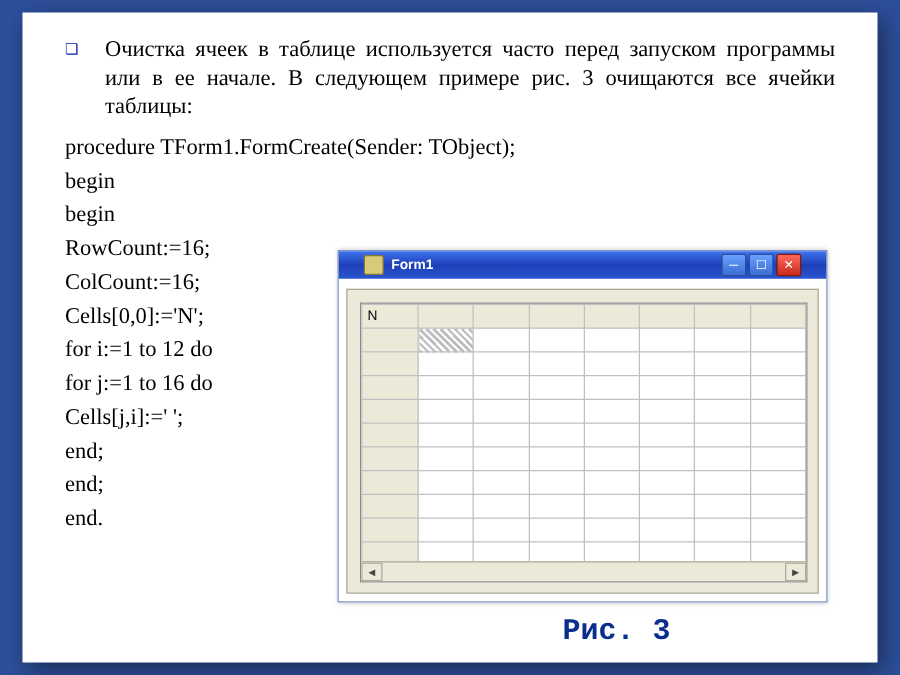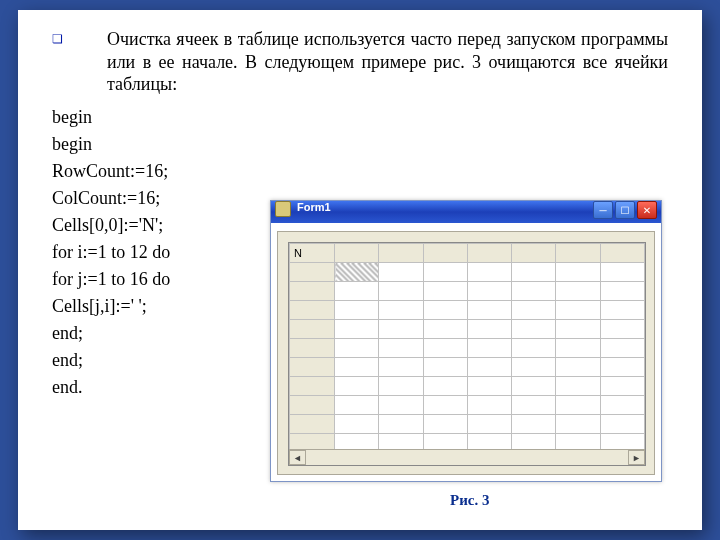--- a/index.html
+++ b/index.html
@@ -14,34 +14,34 @@
     position:absolute;
     left:18px; top:10px;
     width:684px; height:520px;
     background:#fff;
     box-shadow:4px 6px 18px rgba(0,0,0,.45);
     padding:18px 34px 10px 34px;
     box-sizing:border-box;
   }
   .bullet-row { display:flex; gap:22px; }
   .bullet { width:10px; font-size:12px; color:#0018a8; padding-top:4px; }
-  .intro { flex:1; text-align:justify; line-height:1.25; margin-bottom:8px;margin-left:23px; }
+  .intro { flex:1; text-align:justify; line-height:1.25; margin-bottom:8px; }
   .code { line-height:1.5; }
   .code div { white-space:pre; }
   .window {
     position:absolute; left:270px; top:200px;
     width:390px; height:280px;
     background:#fff; border:1px solid #7d94c6;
     box-shadow:0 0 4px rgba(0,0,0,.25);
     font-family:Tahoma,Arial,sans-serif;
   }
   .titlebar {
     height:22px;
     background:linear-gradient(to bottom,#3f74ef 0%,#1c3fb8 50%,#2a56d0 100%);
-    display:flex; align-items:flex-start; padding:0 4px;
+    display:flex; align-items:center; padding:0 20px;
   }
   .app-icon {
     width:14px; height:14px; background:#d9c97a;
     border:1px solid #8a7a30; border-radius:2px; margin-right:6px;
   }
   .tb-title { color:#fff; font-size:11px; font-weight:bold; flex:1; }
   .tb-btns { display:flex; gap:2px; }
   .tb-btn {
     width:18px; height:16px; border-radius:2px;
     display:flex; align-items:center; justify-content:center;
@@ -70,33 +70,34 @@
   .hscroll {
     position:absolute; left:0; right:0; bottom:0; height:15px;
     background:#ece9d8; border-top:1px solid #aca899;
     display:flex; align-items:center; justify-content:space-between;
     font-size:9px; color:#444;
   }
   .sbtn { width:15px; height:13px; background:#ece9d8; border:1px solid #aca899;
           display:flex; align-items:center; justify-content:center; }
   .caption {
     position:absolute; left:450px; top:492px;
-    color:#0a2e8e; font-weight:bold; font-size:15px;
-    font-family:Liberation Serif, serif;
+    color:#0a2e8e; font-weight:bold; font-size:24px;
+    font-family:Liberation Mono, monospace;
   }
 </style>
 </head>
 <body>
 
 <div class="paper">
   <div class="bullet-row">
     <div class="bullet">❏</div>
     <div class="intro">Очистка ячеек в таблице используется часто перед запуском программы или в ее начале. В следующем примере рис. 3 очищаются все ячейки таблицы:</div>
   </div>
   <div class="code">
+    <div>procedure TForm1.FormCreate(Sender: TObject);</div>
     <div>begin</div>
     <div>begin</div>
     <div>RowCount:=16;</div>
     <div>ColCount:=16;</div>
     <div>Cells[0,0]:='N';</div>
     <div>for i:=1 to 12 do</div>
     <div>for j:=1 to 16 do</div>
     <div>Cells[j,i]:=' ';</div>
     <div>end;</div>
     <div>end;</div>

